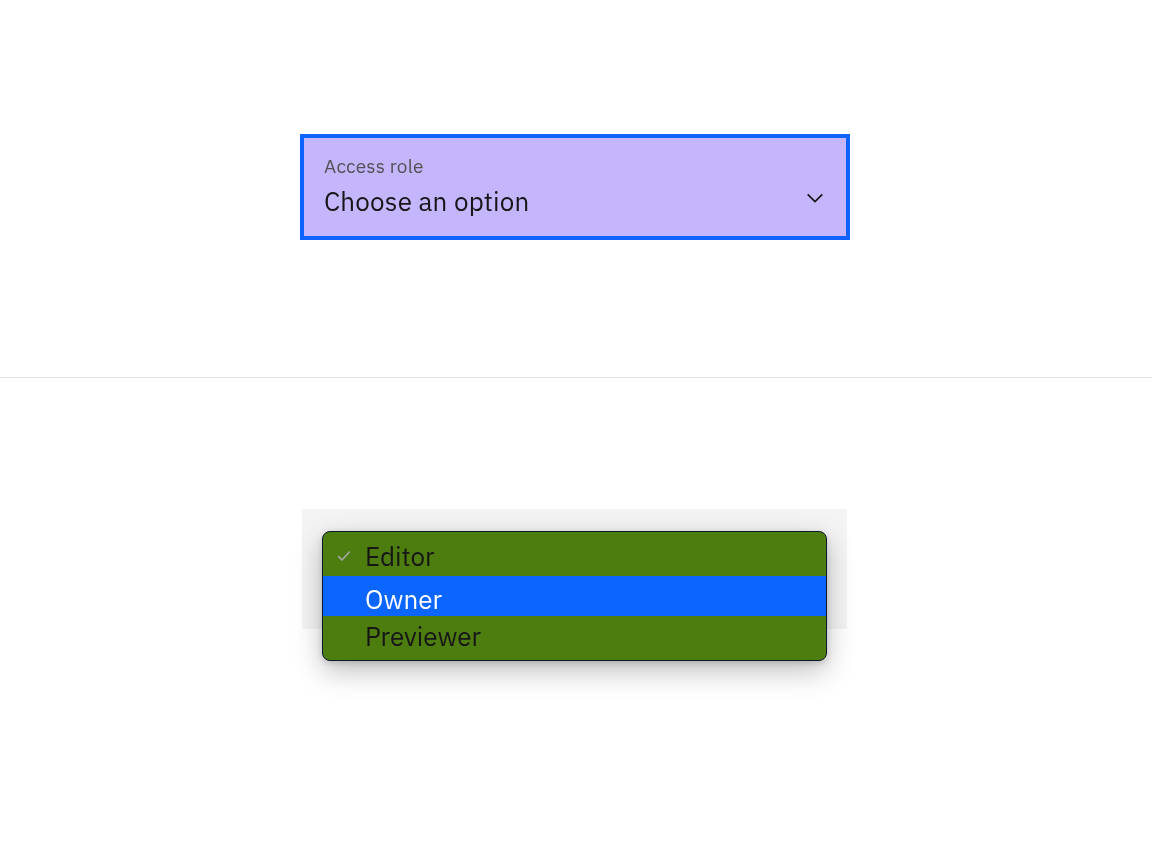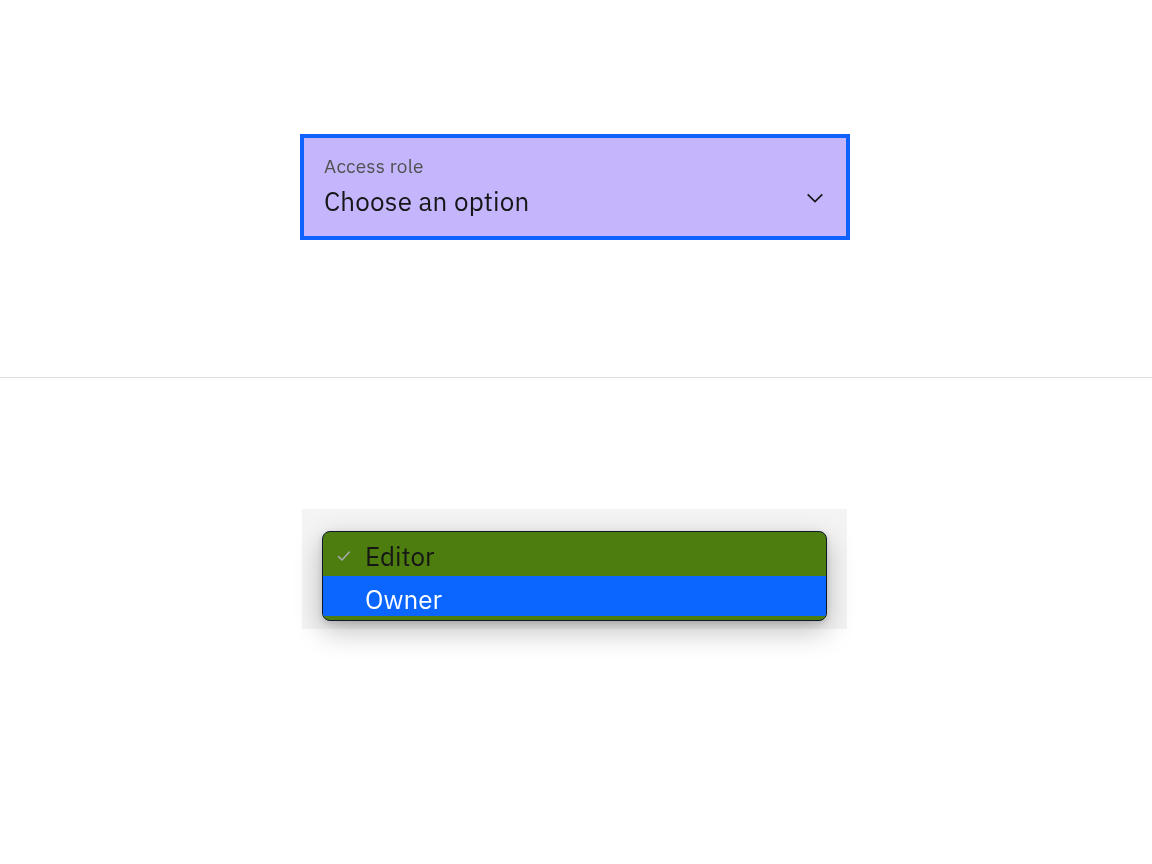--- a/index.html
+++ b/index.html
@@ -148,17 +148,21 @@
         </svg>
       </span>
       <span class="option-label">Editor</span>
     </div>
 
     <div class="select-option highlighted">
       <span class="check-slot"></span>
       <span class="option-label">Owner</span>
     </div>
 
+    <div class="select-option">
+      <span class="check-slot"></span>
+      <span class="option-label">Previewer</span>
+    </div>
 
 
 
   </div>
 </div>
 
 </body></html>

